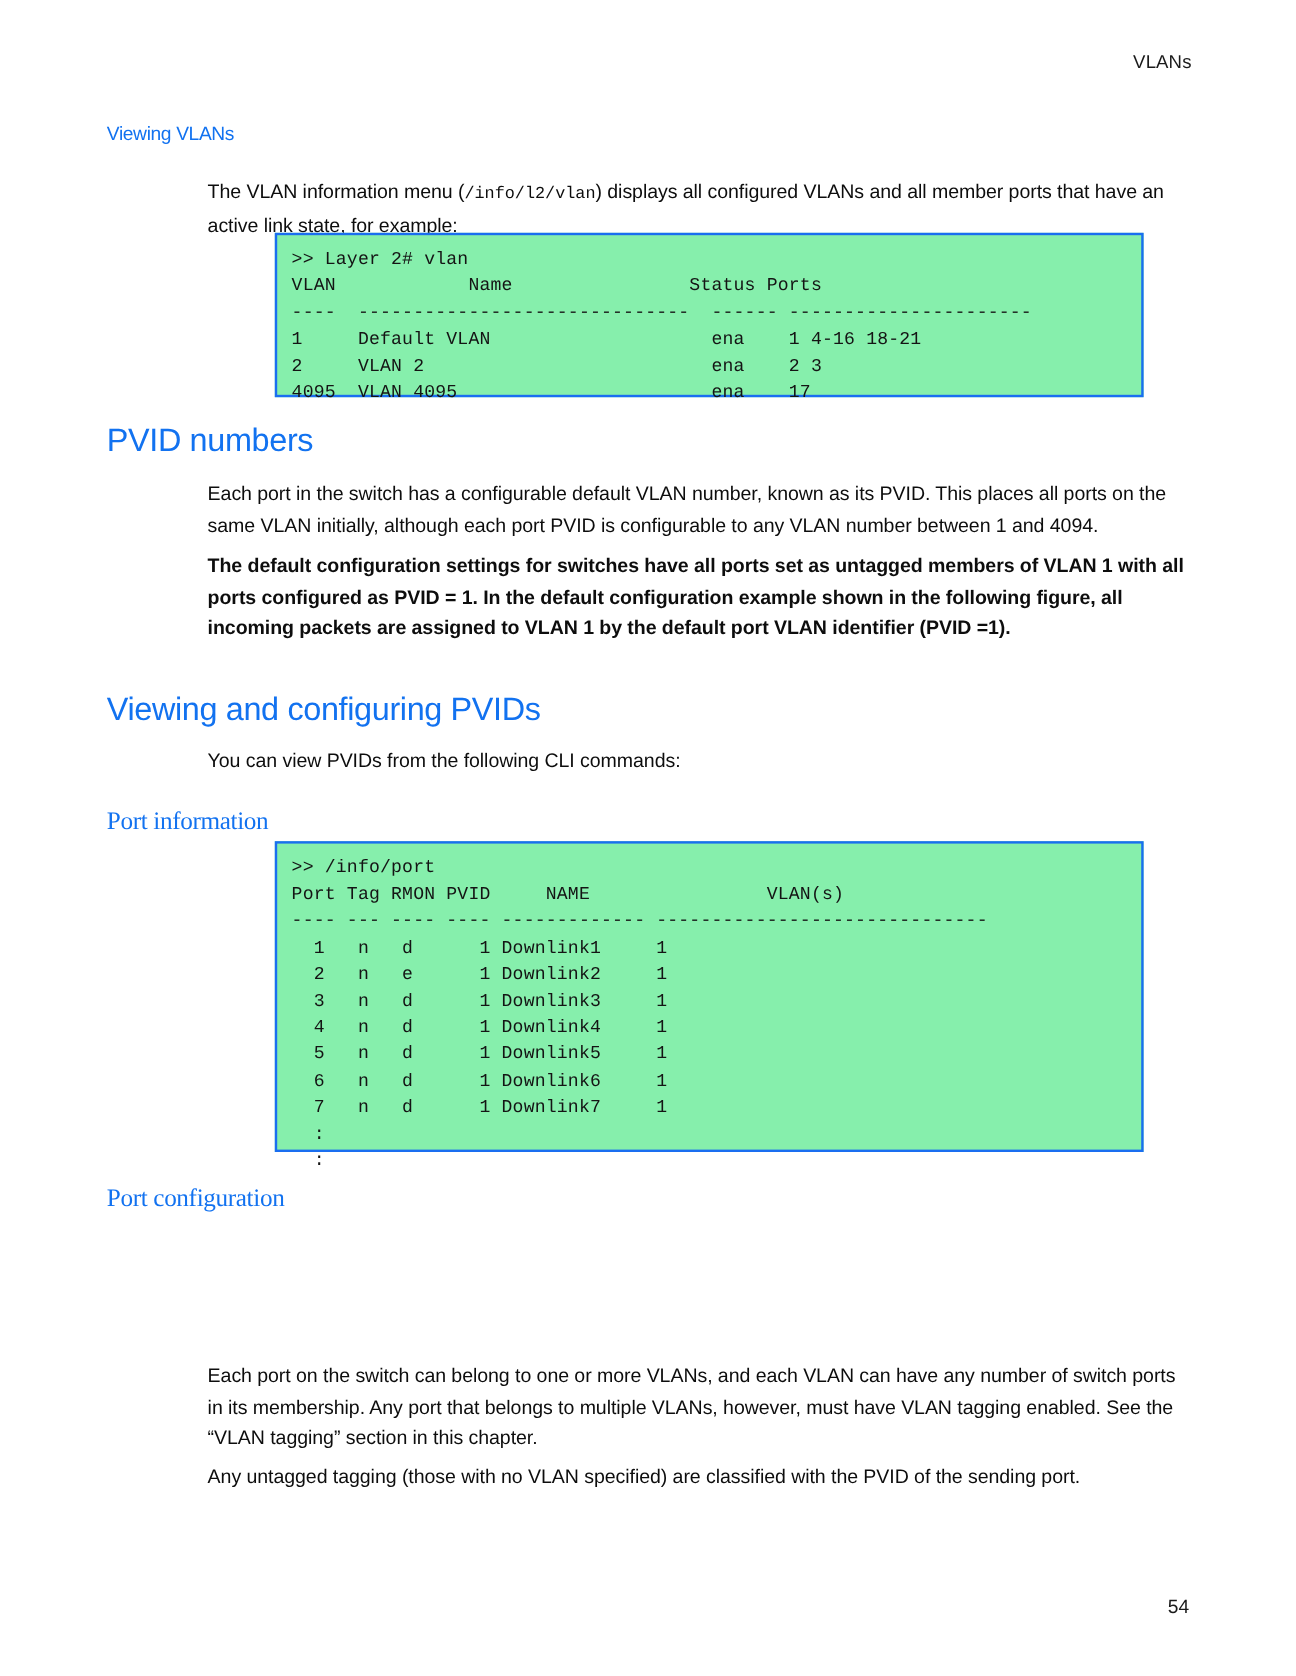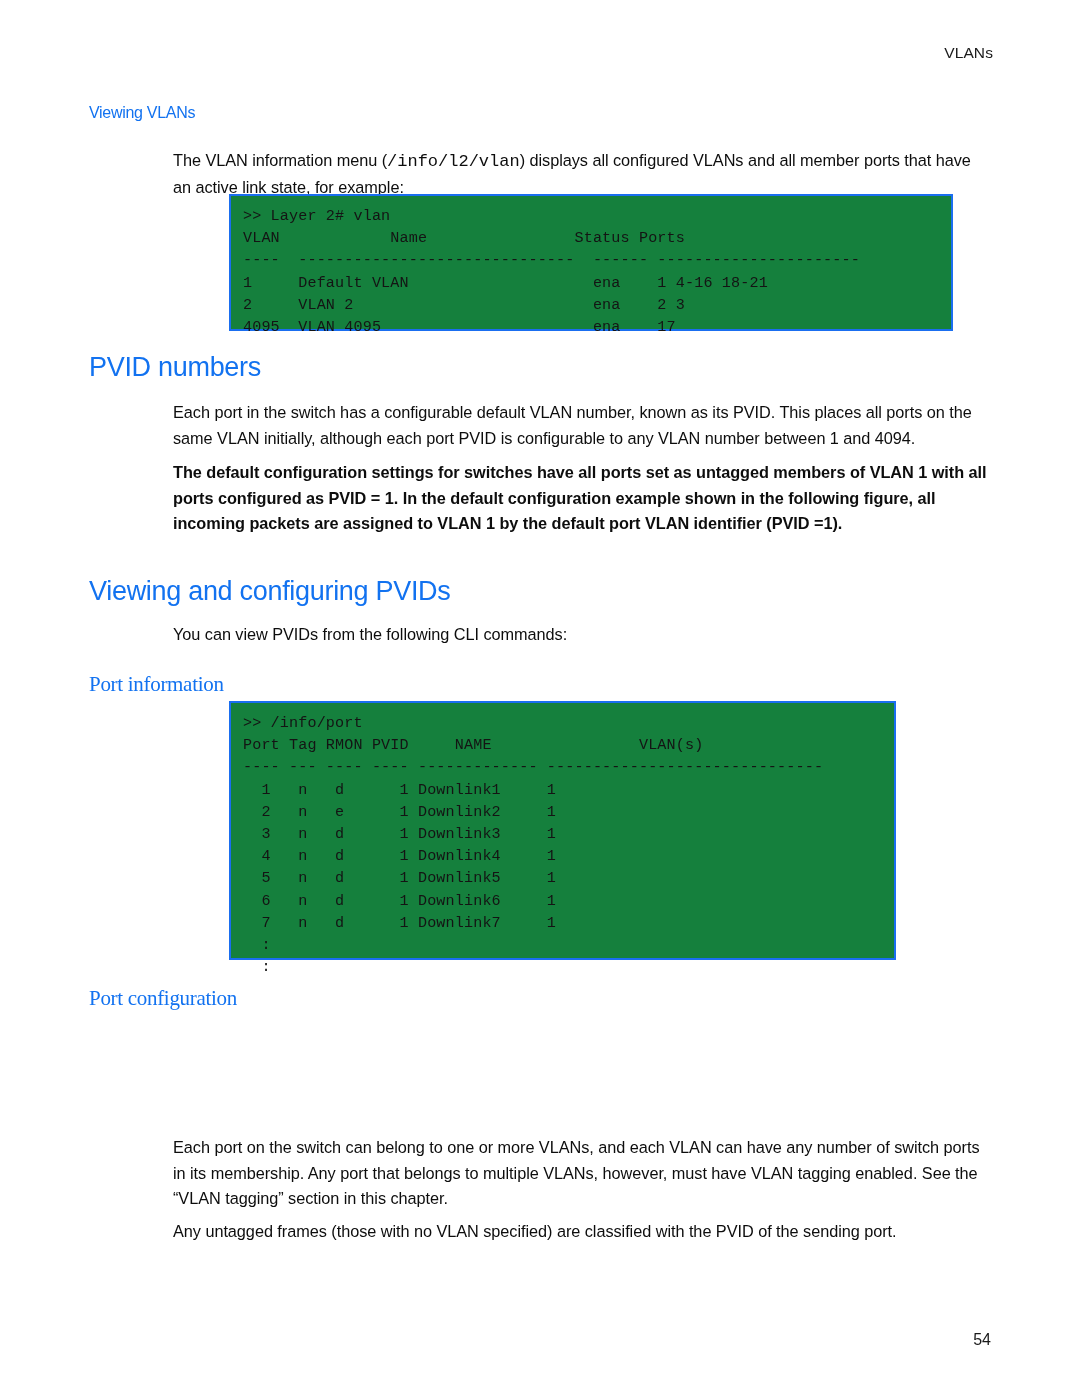--- a/index.html
+++ b/index.html
@@ -49,31 +49,31 @@
     position: absolute;
     left: 173px;
     width: 820px;
     font-size: 16.3px;
     line-height: 25.6px;
     color: #0d0d0d;
     letter-spacing: -0.05px;
   }
   .para .mono {
     font-family: "Liberation Mono", "DejaVu Sans Mono", monospace;
-    font-size: 17px;
+    font-size: 14px;
     letter-spacing: 0;
   }
 
   
   .codebox {
     position: absolute;
     left: 229px;
     box-sizing: border-box;
     border: 2px solid #1a6ef0;
-    background: #15803d;
+    background: #86efac;
     padding: 9px 0 6px 12px;
   }
   .codebox pre {
     margin: 0;
     font-family: "Liberation Mono", "DejaVu Sans Mono", monospace;
     font-size: 15.1px;
     line-height: 22.2px;
     color: #141414;
     white-space: pre;
     letter-spacing: 0.15px;
@@ -114,37 +114,37 @@
   <div class="para" style="top:400px;">Each port in the switch has a configurable default VLAN number, known as its PVID. This places all ports on the same VLAN initially, although each port PVID is configurable to any VLAN number between 1 and 4094.</div>
 
   <div class="para" style="top:460px;font-weight:bold;">The default configuration settings for switches have all ports set as untagged members of VLAN 1 with all ports configured as PVID = 1. In the default configuration example shown in the following figure, all incoming packets are assigned to VLAN 1 by the default port VLAN identifier (PVID =1).</div>
 
   <div class="h1 lvl1" style="top:576px;">Viewing and configuring PVIDs</div>
 
   <div class="para" style="top:622px;">You can view PVIDs from the following CLI commands:</div>
 
   <div class="h1 lvl3" style="top:672px;">Port information</div>
 
-  <div class="codebox" style="top:701px; width:667px; height:259px;">
+  <div class="codebox" style="top:701px; width:724px; height:259px;">
     <pre>&gt;&gt; /info/port
 Port Tag RMON PVID     NAME                VLAN(s)
 ---- --- ---- ---- ------------- ------------------------------
   1   n   d      1 Downlink1     1
   2   n   e      1 Downlink2     1
   3   n   d      1 Downlink3     1
   4   n   d      1 Downlink4     1
   5   n   d      1 Downlink5     1
   6   n   d      1 Downlink6     1
   7   n   d      1 Downlink7     1
   :
   :</pre>
   </div>
 
   <div class="h1 lvl3" style="top:986px;">Port configuration</div>
 
 
   <div class="para" style="top:1135px;">Each port on the switch can belong to one or more VLANs, and each VLAN can have any number of switch ports in its membership. Any port that belongs to multiple VLANs, however, must have VLAN tagging enabled. See the “VLAN tagging” section in this chapter.</div>
 
-  <div class="para" style="top:1219px;">Any untagged frames (those with no VLAN specified) are classified with the PVID of the sending port.</div>
+  <div class="para" style="top:1219px;">Any untagged tagging (those with no VLAN specified) are classified with the PVID of the sending port.</div>
 
   <div class="page-number">54</div>
 
 </div>
 
 </body></html>

